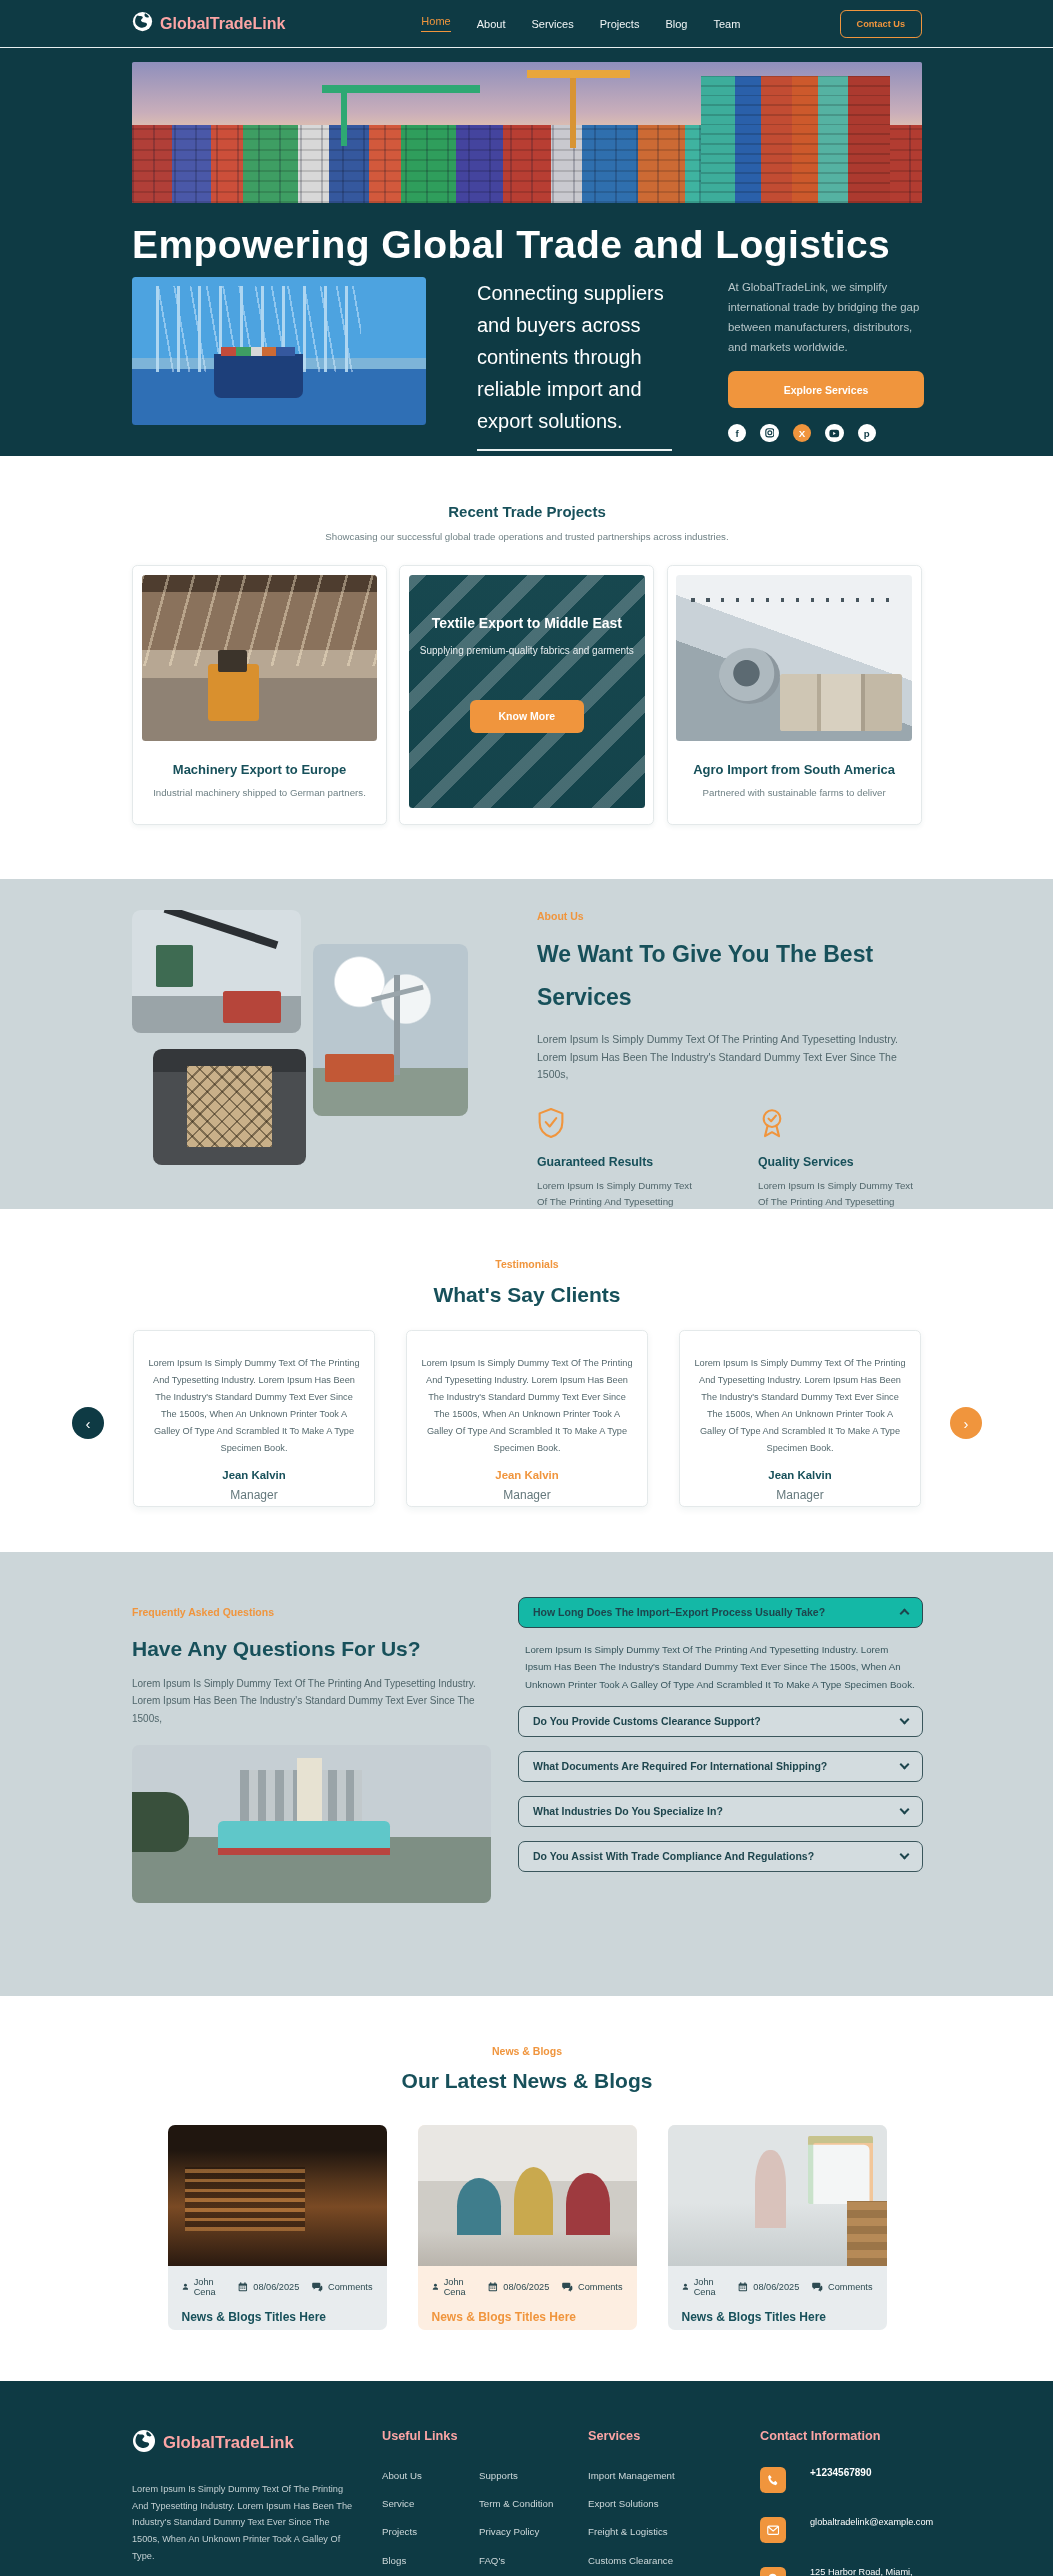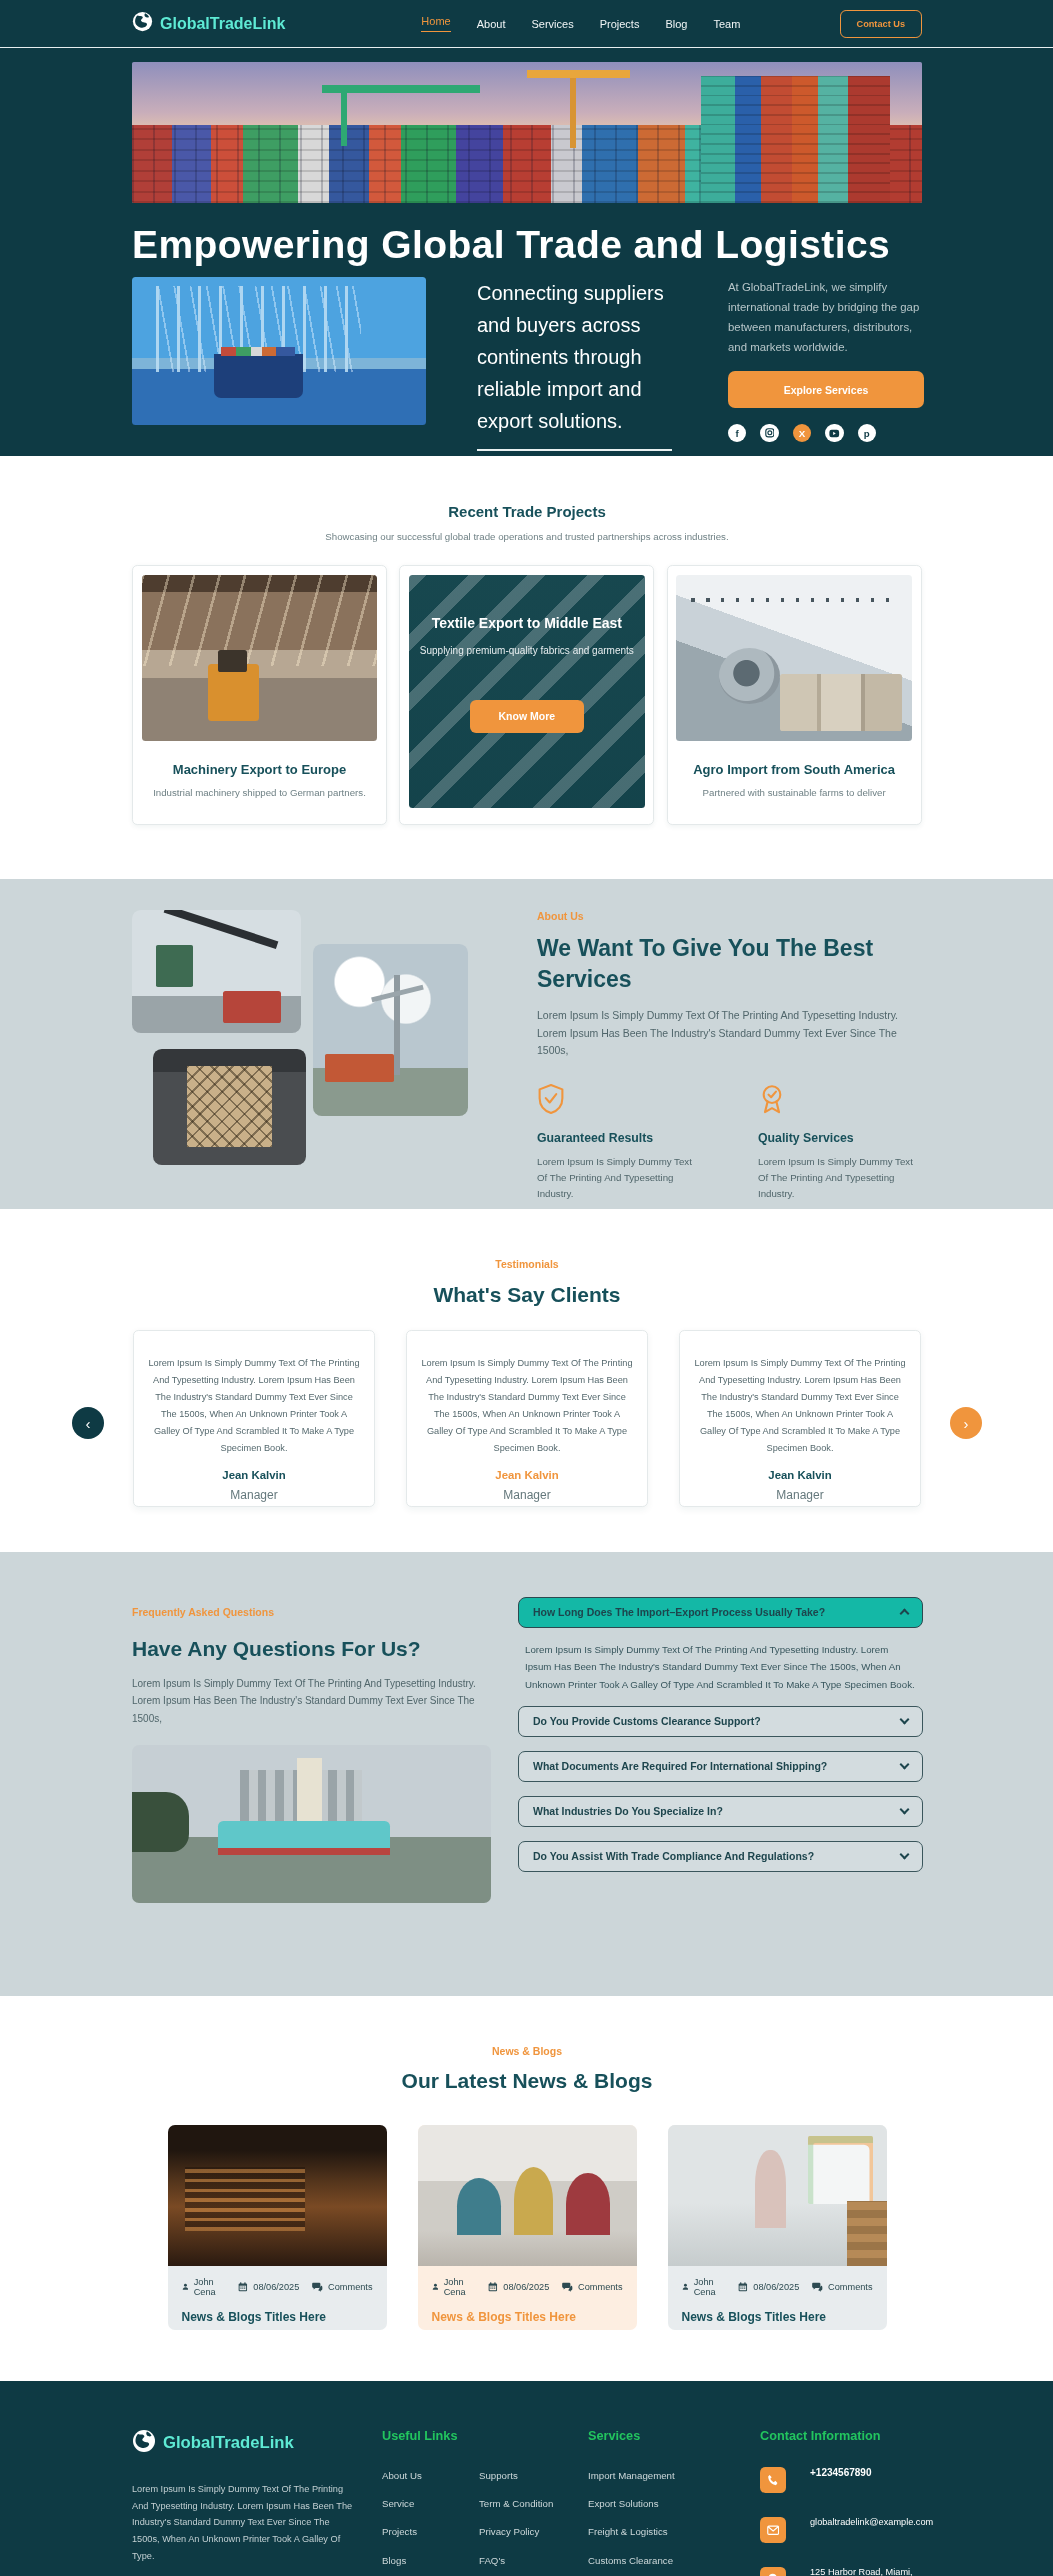--- a/index.html
+++ b/index.html
@@ -7,21 +7,21 @@
     --graybg:#ccd6d9; --muted:#6f8185; --muted2:#50666b;
   }
   *{box-sizing:border-box;margin:0;padding:0}
   body{width:1054px;margin:0 auto;font-family:"Liberation Sans",sans-serif;background:#fff;color:var(--teal)}
   .container{width:790px;margin:0 auto;position:relative}
   .ph{position:relative;overflow:hidden;border-radius:5.3px}
 
   
   .site-header{height:48px;background:var(--dark);border-bottom:0.9px solid #e7eef0}
   .site-header .container{height:100%;display:flex;align-items:center}
-  .logo{display:flex;align-items:center;gap:7px;color:#5eead4;font-weight:bold;font-size:16px}
+  .logo{display:flex;align-items:center;gap:7px;color:#fca5a5;font-weight:bold;font-size:16px}
   .nav{display:flex;gap:26px;margin-left:136px;align-items:center}
   .nav a{color:#f2f6f7;font-size:11px;text-decoration:none}
   .nav a.active{color:var(--orange);border-bottom:1.8px solid var(--orange);padding-bottom:3.5px}
   .btn-outline{margin-left:auto;border:1.3px solid var(--orange);color:var(--orange);font-size:9.2px;font-weight:bold;
     padding:8px 16px;border-radius:6.1px;background:transparent;cursor:pointer}
 
   
   .hero{background:var(--dark);padding:14px 0 5.3px}
   .banner{height:141px;border-radius:1.8px;background:linear-gradient(180deg,#8f8fbc 0%,#c9aeba 36%,#e8c7ab 52%,#b9a0a2 60%,#a89aa6 100%)}
   .banner-containers{position:absolute;bottom:0;left:0;right:0;height:55%;
@@ -105,21 +105,21 @@
   .about-img2 .crane:before{content:"";position:absolute;left:-23px;top:16px;width:53px;height:5.3px;background:#9aa5ab;transform:rotate(-14deg)}
   .about-img2 .hull{position:absolute;left:8%;bottom:20%;width:44%;height:16%;background:#c25836;border-radius:1.8px}
   .about-img3{left:21px;top:170px;width:153px;height:116px;background:linear-gradient(180deg,#34373a 0 20%,#4a4d50 20% 100%)}
   .about-img3 .pallet{position:absolute;left:22%;top:14%;width:56%;height:70%;background:#c9b089;
     }
   .about-img3 .pallet:after{content:"";position:absolute;inset:0;background:
       repeating-linear-gradient(45deg,rgba(40,30,15,.45) 0 1.8px,transparent 1.8px 10.5px),
       repeating-linear-gradient(-45deg,rgba(40,30,15,.45) 0 1.8px,transparent 1.8px 10.5px)}
   .about-content{position:absolute;left:405px;top:31px;width:386px}
   .about-content .sec-label{text-align:left}
-  .about-content h2{color:var(--teal);font-size:23px;line-height:31px;font-weight:bold;margin-top:10.5px}
+  .about-content h2{color:var(--teal);font-size:23px;line-height:43px;font-weight:bold;margin-top:10.5px}
   .about-content .para{color:var(--muted2);font-size:10.5px;line-height:17.6px;margin-top:12.3px}
   .features{display:flex;gap:57px;margin-top:23px}
   .feature{width:164px}
   .feature h4{color:var(--teal);font-size:12.3px;font-weight:bold;margin-top:13px}
   .feature p{color:var(--muted2);font-size:9.7px;line-height:16px;margin-top:8.8px}
 
   
   .testimonials{background:#fff;padding:49px 0 45px;position:relative}
   .t-cards{display:flex;gap:31px;margin-top:23px;justify-content:center}
   .t-card{width:242px;height:177px;border:0.9px solid #e4e9ea;border-radius:5.3px;background:#fff;box-shadow:0 2.6px 7px rgba(20,60,70,.06);
@@ -185,21 +185,21 @@
   
   .site-footer{background:var(--dark);height:307px;color:#fff}
   .site-footer .container{padding-top:48px;display:flex;height:100%}
   .f-col1{width:250px;flex:none}
   .f-col1 .logo{font-size:16.7px}
   .f-about{color:#c3d0d3;font-size:9.2px;line-height:16.7px;margin-top:23px;width:221px}
   .f-socials{display:flex;gap:6.1px;margin-top:21px}
   .f-soc{width:22px;height:22px;border-radius:4.4px;background:#fff;color:#13333b;display:flex;align-items:center;justify-content:center;
     font-size:10.5px;font-weight:bold;cursor:pointer}
   .f-soc.orange{background:var(--orange);color:#fff}
-  .f-h{font-size:12.7px;font-weight:bold;color:#22c55e}
+  .f-h{font-size:12.7px;font-weight:bold;color:#fca5a5}
   .f-links{width:206px;flex:none}
   .f-links .cols{display:flex;margin-top:23px}
   .f-links ul{list-style:none}
   .f-links ul:first-child{width:74px;flex:none;margin-right:23px}
   .f-links li{margin-bottom:12.3px}
   .f-links a,.f-serv a{color:#cdd8da;font-size:9.7px;text-decoration:none}
   .f-serv{width:172px;flex:none}
   .f-serv ul{list-style:none;margin-top:23px}
   .f-serv li{margin-bottom:12.3px}
   .f-contact{width:162px;flex:none}

